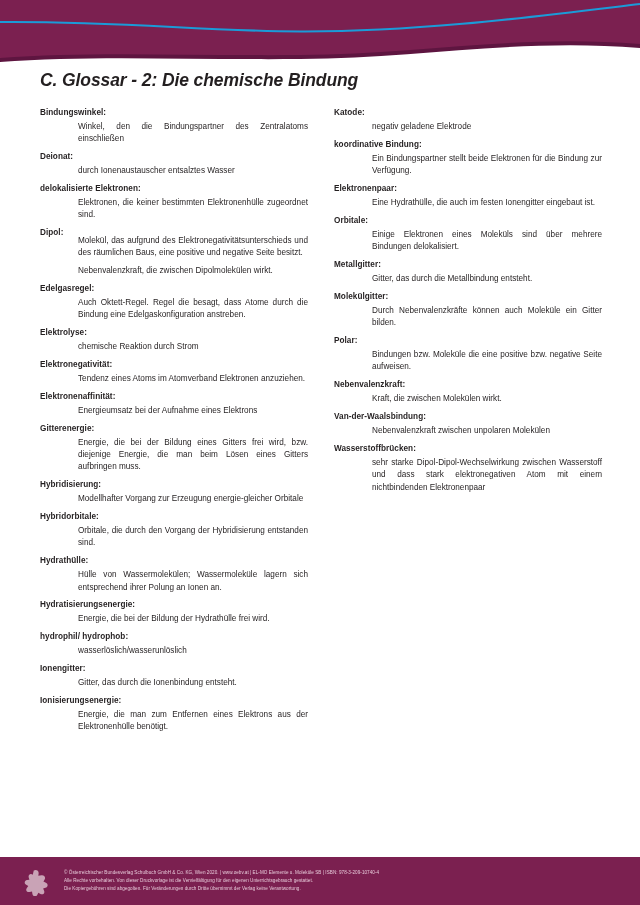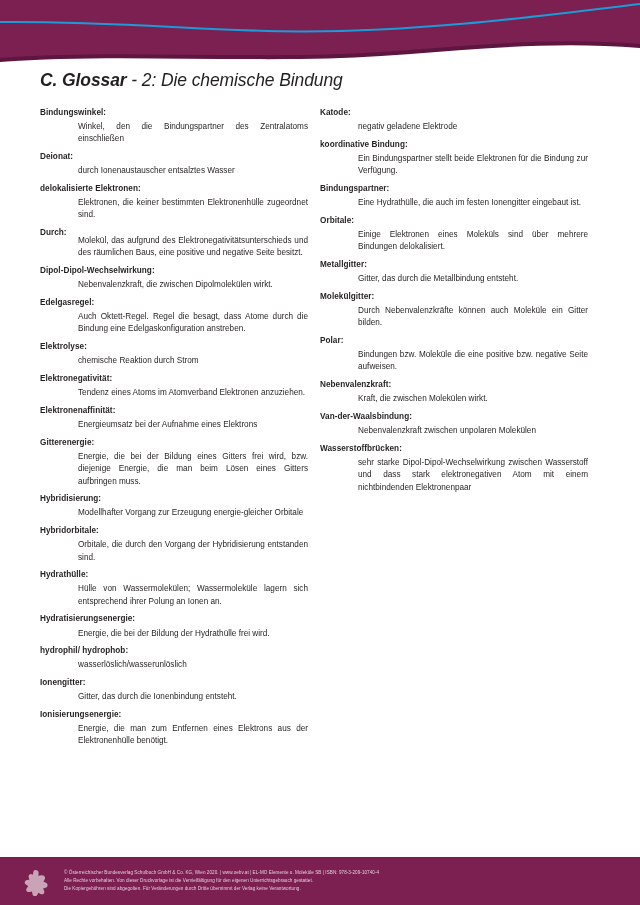--- a/index.html
+++ b/index.html
@@ -38,29 +38,29 @@
     font-size: 17.5px;
     font-style: italic;
     letter-spacing: -0.1px;
     white-space: nowrap;
     color: #231f20;
   }
   .page-title .t-strong {
     font-weight: bold;
   }
   .page-title .t-rest {
-    font-weight: normal;
+    font-weight: bold;
     margin-top: 16px;
   }
 
   
   .content {
     display: flex;
     padding: 16px 22px 0 40px;
-    gap: 12px;
+    gap: 26px;
     align-items: flex-start;
   }
   .col {
     width: 268px;
     flex: 0 0 268px;
   }
 
   .entry {
     margin-bottom: 5.5px;
   }
@@ -156,25 +156,24 @@
       </div>
       <div class="entry">
         <div class="term">Deionat:</div>
         <div class="definition">durch Ionenaustauscher entsalztes Wasser</div>
       </div>
       <div class="entry">
         <div class="term">delokalisierte Elektronen:</div>
         <div class="definition">Elektronen, die keiner bestimmten Elektronenhülle zugeordnet sind.</div>
       </div>
       <div class="entry inline">
-        <div class="term">Durch:</div>
+        <div class="term">Dipol:</div>
         <div class="definition">Molekül, das aufgrund des Elektronegativitätsunterschieds und des räumlichen Baus, eine positive und negative Seite besitzt.</div>
       </div>
       <div class="entry">
-        <div class="term">Dipol-Dipol-Wechselwirkung:</div>
         <div class="definition">Nebenvalenzkraft, die zwischen Dipolmolekülen wirkt.</div>
       </div>
       <div class="entry">
         <div class="term">Edelgasregel:</div>
         <div class="definition">Auch Oktett-Regel. Regel die besagt, dass Atome durch die Bindung eine Edelgaskonfiguration anstreben.</div>
       </div>
       <div class="entry">
         <div class="term">Elektrolyse:</div>
         <div class="definition">chemische Reaktion durch Strom</div>
       </div>
@@ -222,21 +221,21 @@
   <div class="col" id="col-right">
       <div class="entry">
         <div class="term">Katode:</div>
         <div class="definition">negativ geladene Elektrode</div>
       </div>
       <div class="entry">
         <div class="term">koordinative Bindung:</div>
         <div class="definition">Ein Bindungspartner stellt beide Elektronen für die Bindung zur Verfügung.</div>
       </div>
       <div class="entry">
-        <div class="term">Bindungspartner:</div>
+        <div class="term">Elektronenpaar:</div>
         <div class="definition">Eine Hydrathülle, die auch im festen Ionengitter eingebaut ist.</div>
       </div>
       <div class="entry">
         <div class="term">Orbitale:</div>
         <div class="definition">Einige Elektronen eines Moleküls sind über mehrere Bindungen delokalisiert.</div>
       </div>
       <div class="entry">
         <div class="term">Metallgitter:</div>
         <div class="definition">Gitter, das durch die Metallbindung entsteht.</div>
       </div>

